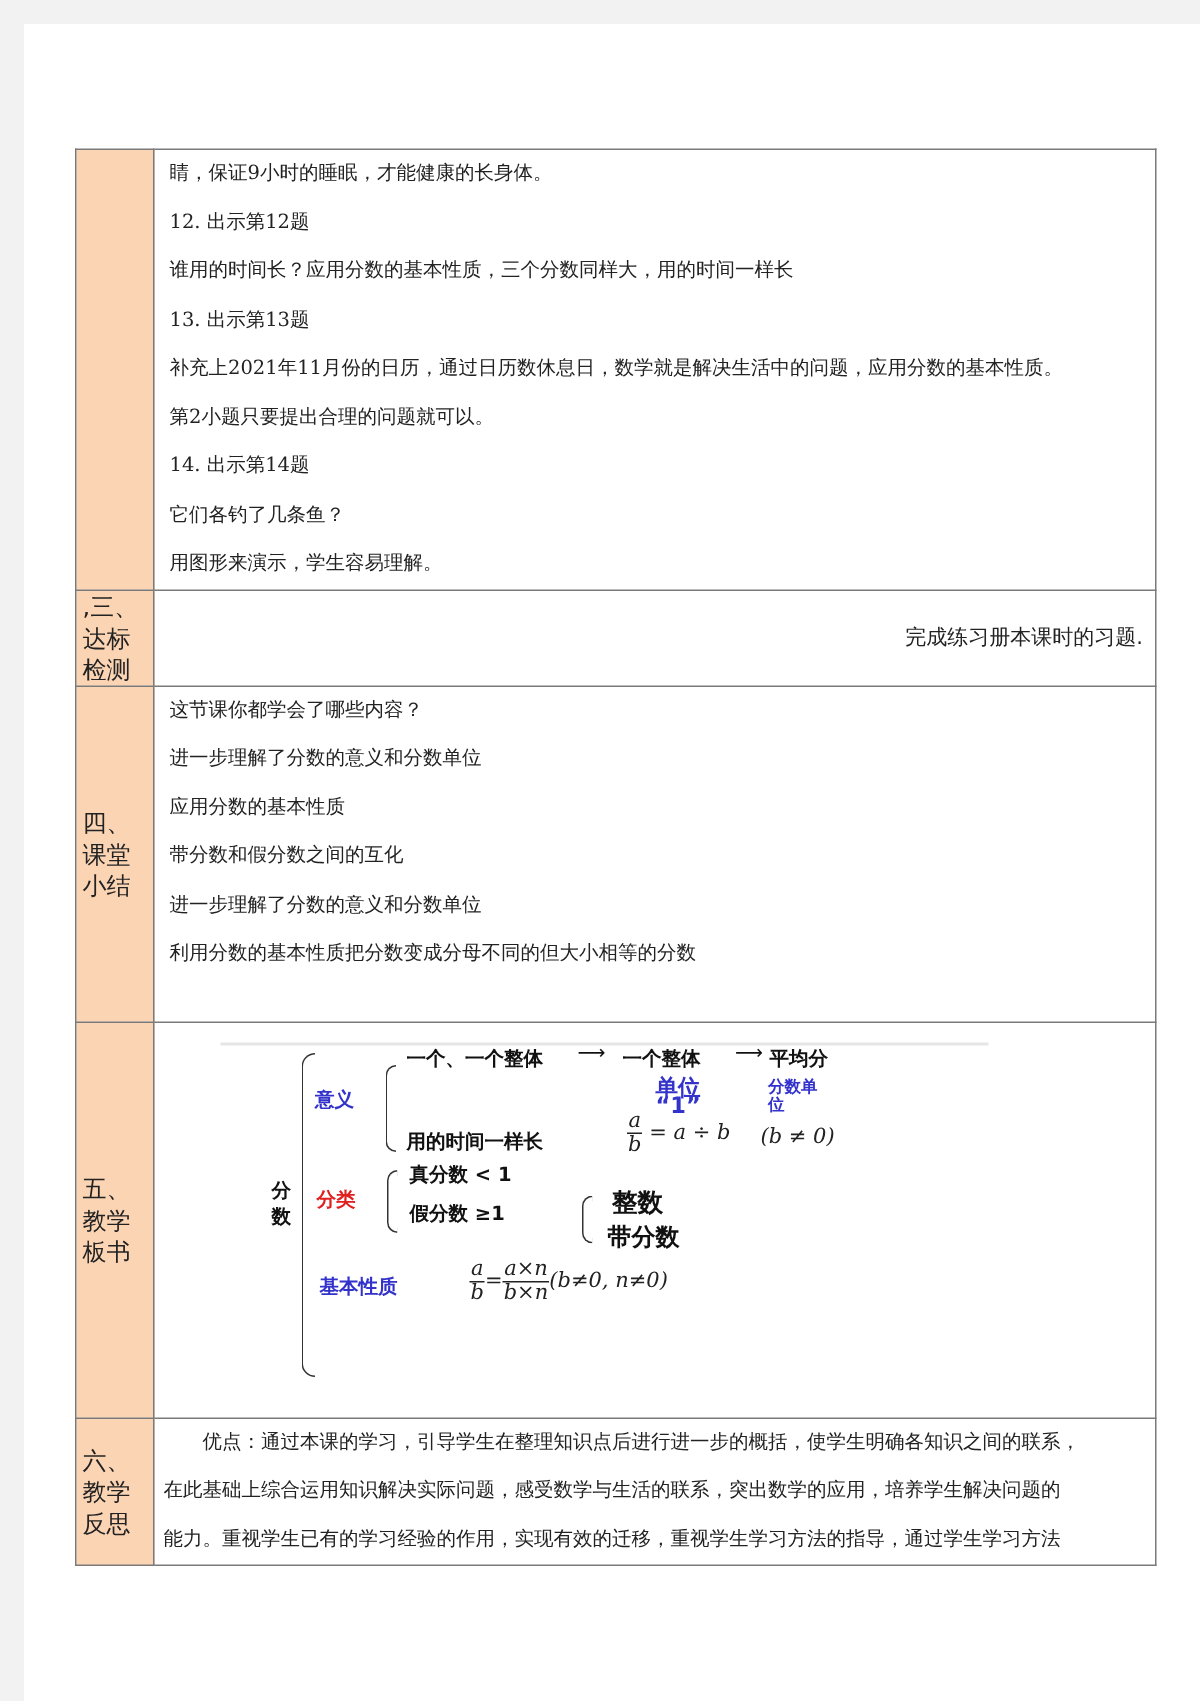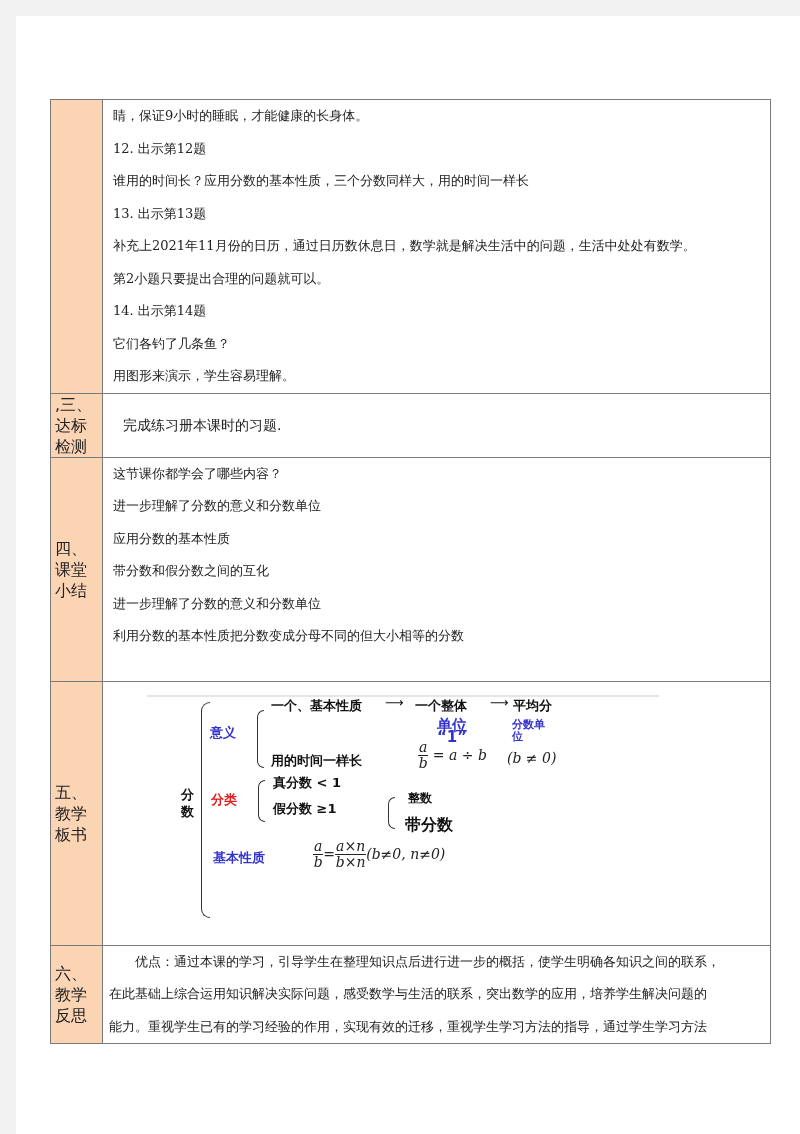--- a/index.html
+++ b/index.html
@@ -31,36 +31,36 @@
   <table class="lesson">
 
     <tbody>
         <tr style="height:288px;">
       <td class="label"></td>
       <td class="content" style="padding-top:0;">
         <div class="line">睛，保证9小时的睡眠，才能健康的长身体。</div>
         <div class="line">12. 出示第12题</div>
         <div class="line">谁用的时间长？应用分数的基本性质，三个分数同样大，用的时间一样长</div>
         <div class="line">13. 出示第13题</div>
-        <div class="line">补充上2021年11月份的日历，通过日历数休息日，数学就是解决生活中的问题，生活中处处有数学。</div>
+        <div class="line">补充上2021年11月份的日历，通过日历数休息日，数学就是解决生活中的问题，应用分数的基本性质。</div>
         <div class="line">第2小题只要提出合理的问题就可以。</div>
         <div class="line">14. 出示第14题</div>
         <div class="line">它们各钓了几条鱼？</div>
         <div class="line">用图形来演示，学生容易理解。</div>
       </td>
     </tr>
 
     <tr style="height:63px;">
       <td class="label">
         <div>,三、</div>
         <div>达标</div>
         <div>检测</div>
       </td>
       <td class="content" style="vertical-align:middle;">
-        <div class="line lg" style="padding-left:10px;font-family:'DejaVu Sans','Liberation Sans',sans-serif;">完成练习册本课时的习题.</div>
+        <div class="line lg" style="padding-left:10px;font-family:'DejaVu Sans','Liberation Sans',sans-serif;text-align:right;">完成练习册本课时的习题.</div>
       </td>
     </tr>
 
     <tr style="height:224px;">
       <td class="label">
         <div>四、</div>
         <div>课堂</div>
         <div>小结</div>
       </td>
       <td class="content">
@@ -84,21 +84,21 @@
           <div class="hr"></div>
 
           <div class="b" style="left:78px;top:104px;line-height:17px;">
             <div>分</div>
             <div>数</div>
           </div>
           <div class="brace" style="left:98px;top:20px;width:8px;height:214px;"></div>
 
           <div class="b blue" style="left:107px;top:42px;">意义</div>
           <div class="brace" style="left:154px;top:28px;width:6px;height:56px;"></div>
-          <div class="b" style="left:168px;top:15px;">一个、基本性质</div>
+          <div class="b" style="left:168px;top:15px;">一个、一个整体</div>
           <div class="b" style="left:282px;top:13px;font-weight:normal;">⟶</div>
           <div class="b" style="left:312px;top:15px;">一个整体</div>
           <div class="b" style="left:387px;top:13px;font-weight:normal;">⟶</div>
           <div class="b" style="left:410px;top:15px;">平均分</div>
           <div class="b blue" style="left:334px;top:37px;font-size:15px;line-height:12px;text-align:center;">
             <div>单位</div>
             <div>“1”</div>
           </div>
           <div class="b blue" style="left:409px;top:37px;font-size:11px;line-height:12px;">
             <div>分数单</div>
@@ -112,21 +112,21 @@
             </span>
             <span>= a ÷ b</span>
           </div>
           <div class="m" style="left:404px;top:68px;">(b ≠ 0)</div>
 
           <div class="b red" style="left:108px;top:109px;text-align:center;">分类</div>
           <div class="brace" style="left:155px;top:98px;width:6px;height:40px;"></div>
           <div class="b" style="left:170px;top:92px;">真分数  &lt;  1</div>
           <div class="b" style="left:170px;top:118px;">假分数  ≥1</div>
           <div class="brace" style="left:285px;top:115px;width:6px;height:30px;"></div>
-          <div class="b" style="left:305px;top:108px;font-size:12px;font-family:Liberation Mono, monospace;">整数</div>
+          <div class="b" style="left:305px;top:108px;font-size:17px;font-family:Liberation Mono, monospace;">整数</div>
           <div class="b" style="left:302px;top:133px;font-size:16px;">带分数</div>
 
           <div class="b blue" style="left:110px;top:167px;">基本性质</div>
           <div class="m" style="left:210px;top:157px;">
             <span class="frac">
               <span class="num">a</span>
               <span>b</span>
             </span>=<span class="frac">
               <span class="num">a×n</span>
               <span>b×n</span>

